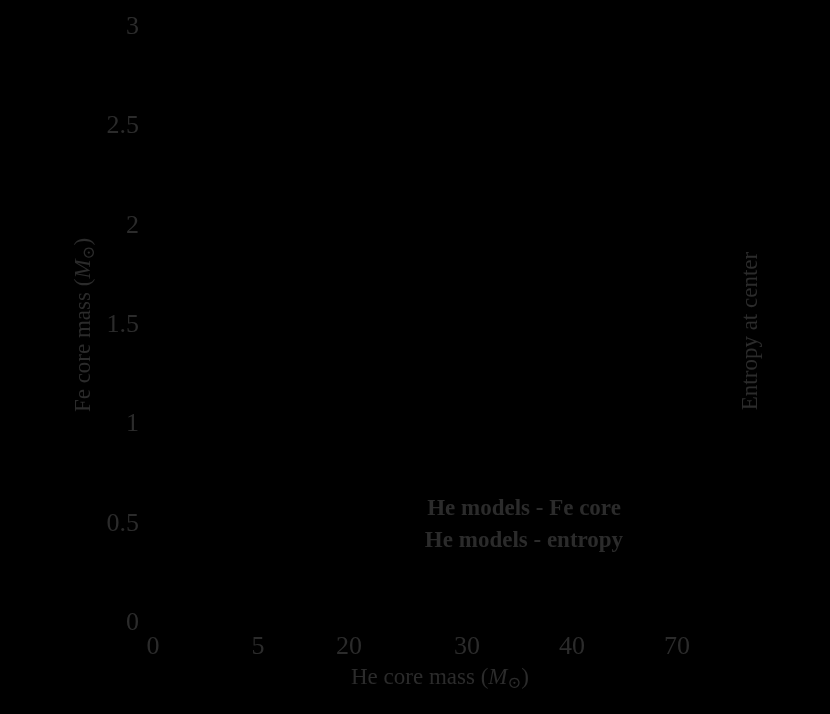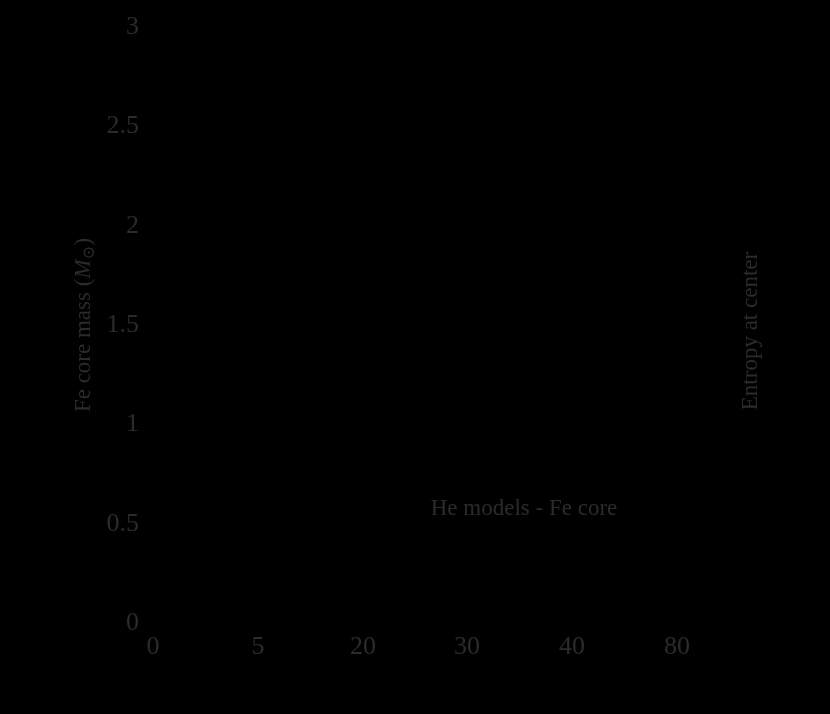--- a/index.html
+++ b/index.html
@@ -68,20 +68,21 @@
     white-space: nowrap;
   }
   .legend {
     position: absolute;
     left: 524px;
     top: 492px;
     transform: translateX(-50%);
     display: flex;
     flex-direction: column;
     align-items: center;
+    font-weight: bold;
   }
   .legend-entry {
     font-size: 23px;
     line-height: 32px;
     height: 32px;
     white-space: nowrap;
     text-align: center;
   }
   .var {
     font-style: italic;
@@ -101,29 +102,33 @@
   <span class="tick-y" style="top:13px">3</span>
   <span class="tick-y" style="top:112px">2.5</span>
   <span class="tick-y" style="top:212px">2</span>
   <span class="tick-y" style="top:311px">1.5</span>
   <span class="tick-y" style="top:410px">1</span>
   <span class="tick-y" style="top:510px">0.5</span>
   <span class="tick-y" style="top:609px">0</span>
 
   <span class="tick-x" style="left:153px">0</span>
   <span class="tick-x" style="left:258px">5</span>
-  <span class="tick-x" style="left:363px">20</span>
+  <span class="tick-x" style="left:349px">20</span>
   <span class="tick-x" style="left:467px">30</span>
   <span class="tick-x" style="left:572px">40</span>
-  <span class="tick-x" style="left:677px">80</span>
+  <span class="tick-x" style="left:677px">70</span>
 
+  <div class="axis-label-x">
+    <span>He core mass (</span><span class="var">M</span><span class="sub">⊙</span><span>)</span>
+  </div>
 
   <div class="axis-label-y">
     <span>Fe core mass (</span><span class="var">M</span><span class="sub">⊙</span><span>)</span>
   </div>
 
   <div class="axis-label-y-right">Entropy at center</div>
 
   <div class="legend">
     <div class="legend-entry">He models - Fe core</div>
+    <div class="legend-entry">He models - entropy</div>
   </div>
 
 </div>
 
 </body></html>

